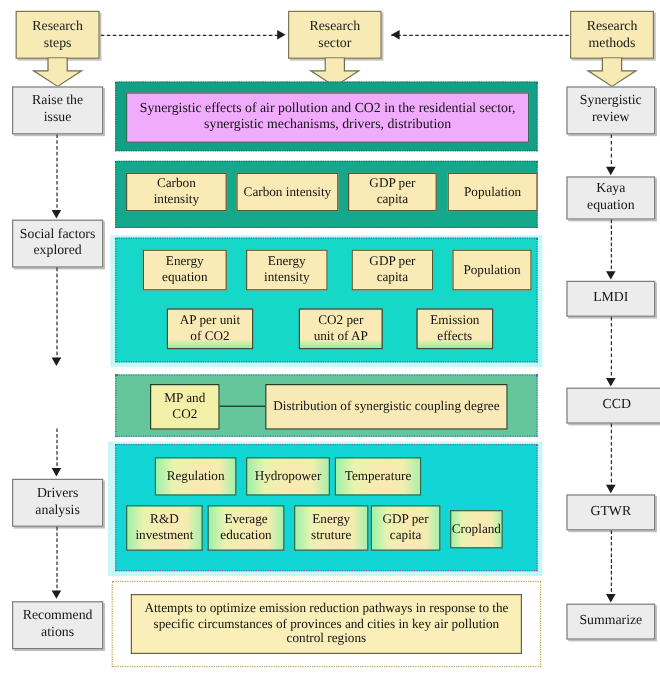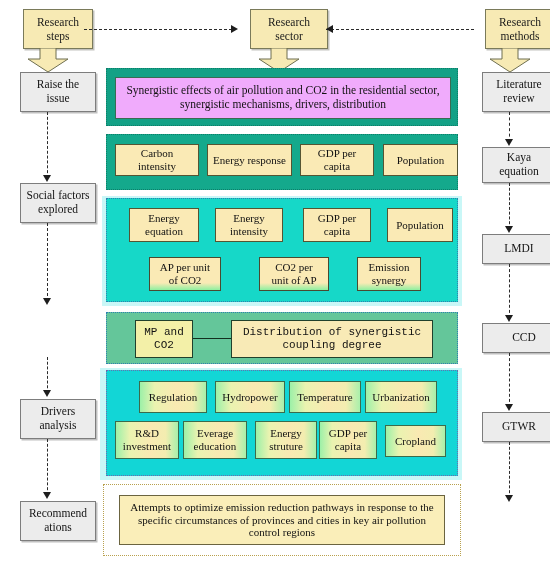--- a/index.html
+++ b/index.html
@@ -9,21 +9,21 @@
   body {
     width: 550px; height: 564px;
     position: relative;
     font-family: "Liberation Serif", "DejaVu Serif", serif;
     color: #1a1a1a;
     overflow: hidden;
   }
   #stage { position:absolute; left:0; top:0; width:550px; height:564px; }
 
   
-  .abs { position: absolute; box-sizing: border-box; margin-left: 10px; }
+  .abs { position: absolute; box-sizing: border-box; }
 
   
   .hdr {
     background: #f7eab4;
     border: 1px solid #7a7a5a;
     display: flex; align-items: center; justify-content: center;
     text-align: center;
     font-size: 11.5px; line-height: 1.22;
     box-shadow: 1.5px 1.5px 0 rgba(120,120,110,.45);
   }
@@ -52,21 +52,20 @@
   .panel-turquoise {
     background: #16d8c8;
     border: 1.5px dotted #2f7fb0;
   }
   .panel-turquoise-outer {
     background: #c9f7f7;
   }
   .panel-midgreen {
     background: #64c69a;
     border: 1.5px dotted #2f7fb0;
-    font-family: Liberation Mono, monospace;
   }
   .panel-cyan2 {
     background: #12d6d6;
     border: 1.5px dotted #6a6ab0;
   }
   .panel-dotted-tan {
     background: #ffffff;
     border: 1.5px dotted #b9a14e;
   }
 
@@ -224,21 +223,21 @@
 
   <div class="abs stage-box" style="left:10px; top:501px; width:76px; height:40px;">
     <div>
       <div>Recommend</div>
       <div>ations</div>
     </div>
   </div>
 
   <div class="abs stage-box" style="left:472px; top:72px; width:74px; height:40px;">
     <div>
-      <div>Literature</div>
+      <div>Synergistic</div>
       <div>review</div>
     </div>
   </div>
 
   <div class="vdash" style="left:509px; top:112px; height:30px;"></div>
   <div class="arrow-down" style="left:505px; top:139px;"></div>
 
   <div class="abs stage-box" style="left:472px; top:147px; width:74px; height:36px;">
     <div>
       <div>Kaya</div>
@@ -269,35 +268,40 @@
 
   <div class="abs stage-box" style="left:472px; top:412px; width:74px; height:30px;">
     <div>
       <div>GTWR</div>
     </div>
   </div>
 
   <div class="vdash" style="left:509px; top:442px; height:56px;"></div>
   <div class="arrow-down" style="left:505px; top:495px;"></div>
 
+  <div class="abs stage-box" style="left:472px; top:503px; width:74px; height:30px;">
+    <div>
+      <div>Summarize</div>
+    </div>
+  </div>
 
   <div class="abs panel panel-darkgreen" style="left:96px; top:68px; width:352px; height:58px;">
     <div class="chip banner" style="left:8px; top:8px; width:336px; height:42px; flex-direction:column;">
       <div>Synergistic effects of air pollution and CO2 in the residential sector,</div>
       <div>synergistic mechanisms, drivers, distribution</div>
     </div>
   </div>
 
   <div class="abs panel panel-darkgreen2" style="left:96px; top:134px; width:352px; height:56px;">
     <div class="chip" style="left:8px; top:9px; width:84px; height:32px; flex-direction:column;">
       <div>Carbon</div>
       <div>intensity</div>
     </div>
     <div class="chip" style="left:100px; top:9px; width:85px; height:32px;">
-      <div>Energy response</div>
+      <div>Carbon intensity</div>
     </div>
     <div class="chip" style="left:193px; top:9px; width:74px; height:32px; flex-direction:column;">
       <div>GDP per</div>
       <div>capita</div>
     </div>
     <div class="chip" style="left:276px; top:9px; width:75px; height:32px;">
       <div>Population</div>
     </div>
   </div>
 
@@ -322,21 +326,21 @@
     <div class="chip greenbottom" style="left:42px; top:58px; width:72px; height:34px; flex-direction:column;">
       <div>AP per unit</div>
       <div>of CO2</div>
     </div>
     <div class="chip greenbottom" style="left:152px; top:58px; width:70px; height:34px; flex-direction:column;">
       <div>CO2 per</div>
       <div>unit of AP</div>
     </div>
     <div class="chip greenbottom" style="left:250px; top:58px; width:64px; height:34px; flex-direction:column;">
       <div>Emission</div>
-      <div>synergy</div>
+      <div>effects</div>
     </div>
   </div>
 
   <div class="abs panel panel-midgreen" style="left:96px; top:312px; width:352px; height:52px;">
     <div class="chip" style="left:28px; top:7px; width:58px; height:38px; flex-direction:column;
                 background:#f3f0a8; border:1.4px solid #20402c;">
       <div>MP and</div>
       <div>CO2</div>
     </div>
 
@@ -353,41 +357,38 @@
   <div class="abs panel panel-cyan2" style="left:96px; top:370px; width:352px; height:106px;">
     <div class="chip grad" style="left:32px; top:10px; width:68px; height:32px;">
       <div>Regulation</div>
     </div>
     <div class="chip grad" style="left:108px; top:10px; width:70px; height:32px;">
       <div>Hydropower</div>
     </div>
     <div class="chip grad" style="left:182px; top:10px; width:72px; height:32px;">
       <div>Temperature</div>
     </div>
-    <div class="chip grad" style="left:258px; top:10px; width:72px; height:32px;">
-      <div>Urbanization</div>
-    </div>
 
     <div class="chip grad" style="left:8px; top:50px; width:64px; height:38px; flex-direction:column;">
       <div>R&amp;D</div>
       <div>investment</div>
     </div>
     <div class="chip grad" style="left:76px; top:50px; width:64px; height:38px; flex-direction:column;">
       <div>Everage</div>
       <div>education</div>
     </div>
     <div class="chip grad" style="left:148px; top:50px; width:62px; height:38px; flex-direction:column;">
       <div>Energy</div>
       <div>struture</div>
     </div>
     <div class="chip grad" style="left:212px; top:50px; width:58px; height:38px; flex-direction:column;">
       <div>GDP per</div>
       <div>capita</div>
     </div>
-    <div class="chip grad" style="left:278px; top:54px; width:61px; height:32px;">
+    <div class="chip grad" style="left:278px; top:54px; width:44px; height:32px;">
       <div>Cropland</div>
     </div>
   </div>
 
   <div class="abs panel panel-dotted-tan" style="left:93px; top:484px; width:358px; height:72px;">
     <div class="chip" style="left:15px; top:10px; width:326px; height:50px; flex-direction:column;
                 background:#faeeb9; border:1.4px solid #6b6440;">
       <div>Attempts to optimize emission reduction pathways in response to the</div>
       <div>specific circumstances of provinces and cities in key air pollution</div>
       <div>control regions</div>

